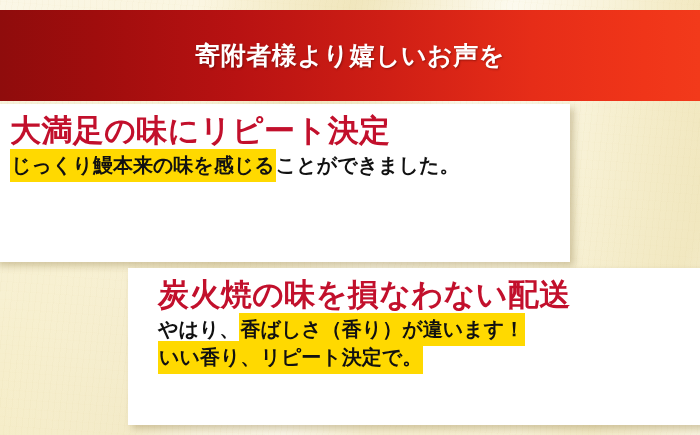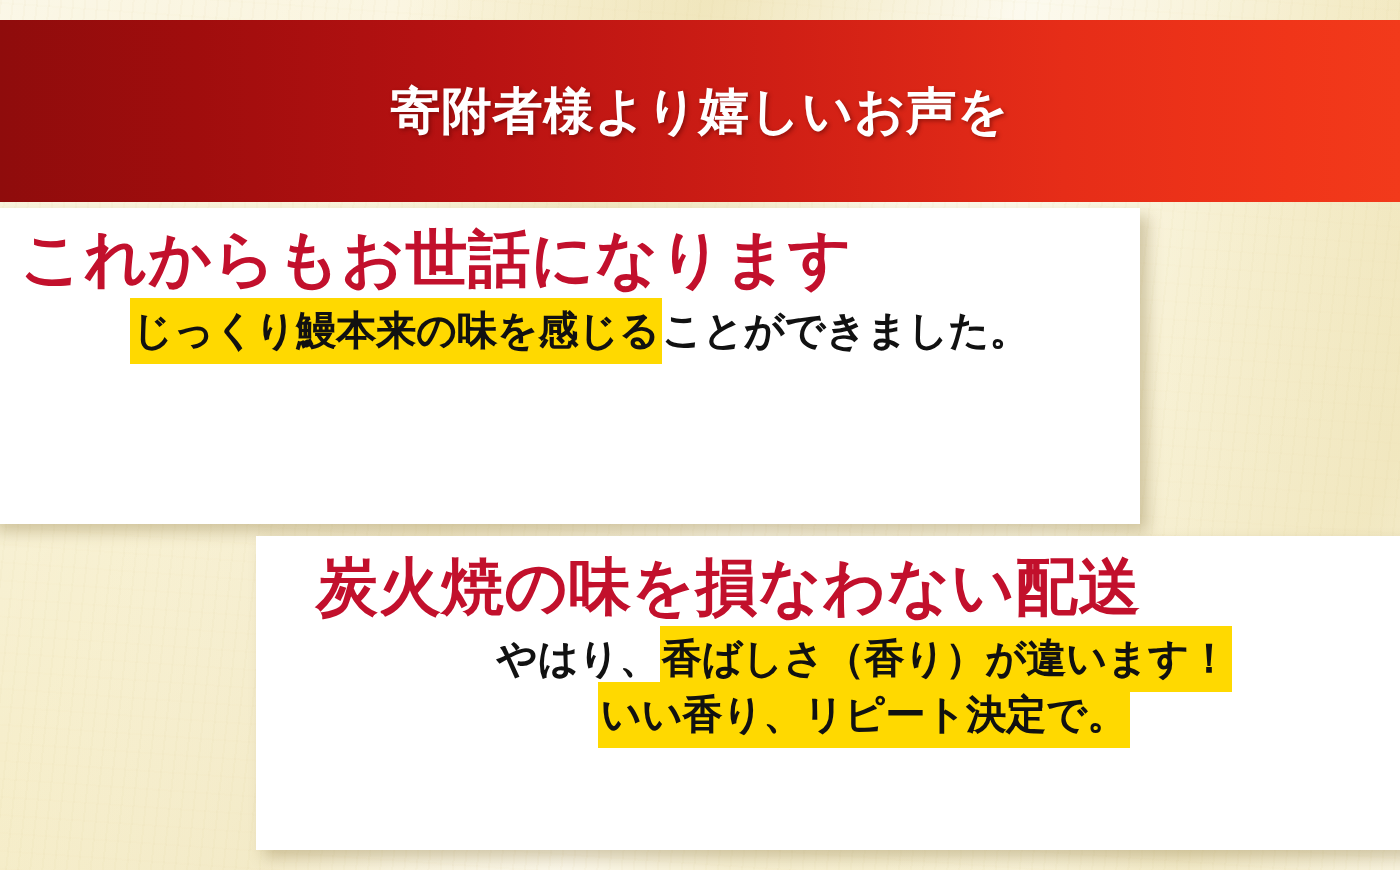--- a/index.html
+++ b/index.html
@@ -109,21 +109,20 @@
     white-space: nowrap;
   }
   #card-2 .card-title {
     margin-left: 12px;
   }
 
   .card-body {
     margin: 0;
     padding: 0;
     list-style: none;
-    text-align: center;
   }
   .body-line {
     font-family: "DejaVu Sans", "Liberation Sans", sans-serif;
     font-size: 20px;
     font-weight: 700;
     color: #111111;
     line-height: 1.0;
     letter-spacing: 0px;
     white-space: nowrap;
     margin-bottom: 8px;
@@ -147,21 +146,21 @@
 <div id="banner">
 
   <div id="paper-texture"></div>
   <div id="paper-grain"></div>
 
   <div id="header-band">
     <div class="header-line">寄附者様より嬉しいお声を</div>
   </div>
 
   <div class="card" id="card-1">
-    <h2 class="card-title">これからもお世話になります</h2>
+    <h2 class="card-title">大満足の味にリピート決定</h2>
     <ul class="card-body">
       <li class="body-line"><span class="hl">じっくり鰻本来の味を感じる</span><span class="plain">ことができました。</span></li>
     </ul>
   </div>
 
   <div class="card" id="card-2">
     <h2 class="card-title">炭火焼の味を損なわない配送</h2>
     <ul class="card-body">
       <li class="body-line"><span class="plain">やはり、</span><span class="hl">香ばしさ（香り）が違います！</span></li>
       <li class="body-line"><span class="hl">いい香り、リピート決定で。</span></li>

